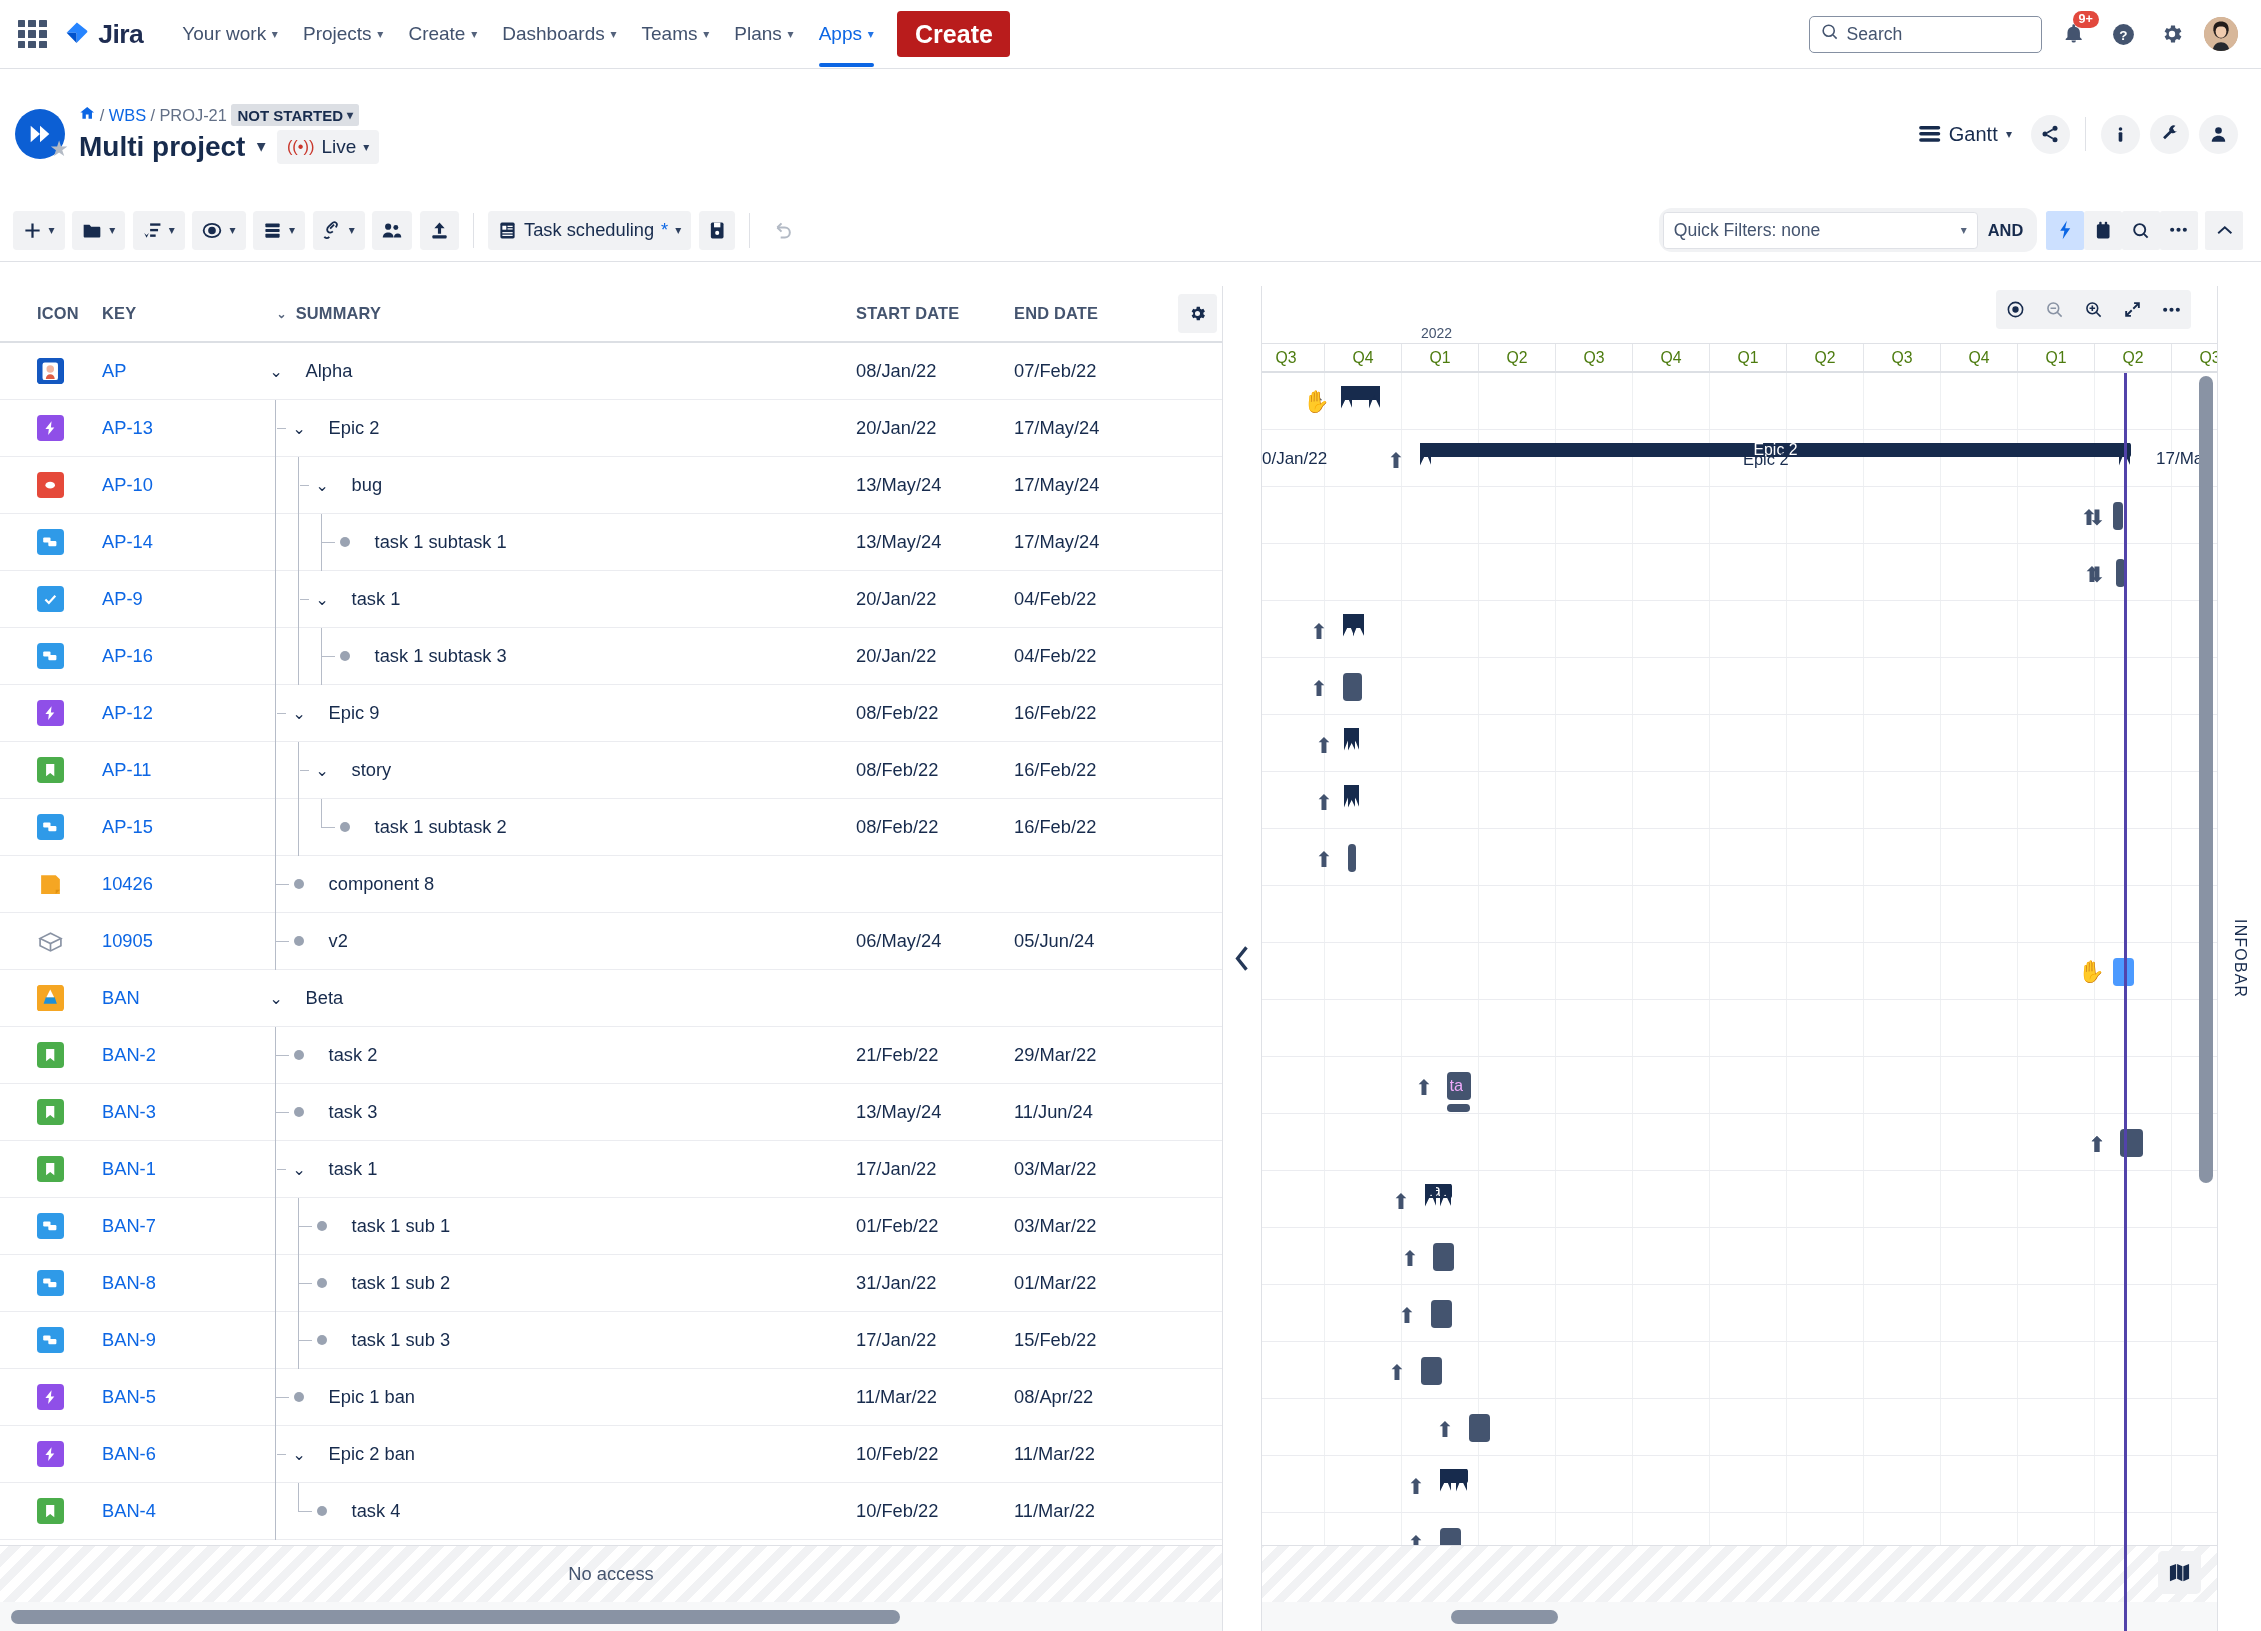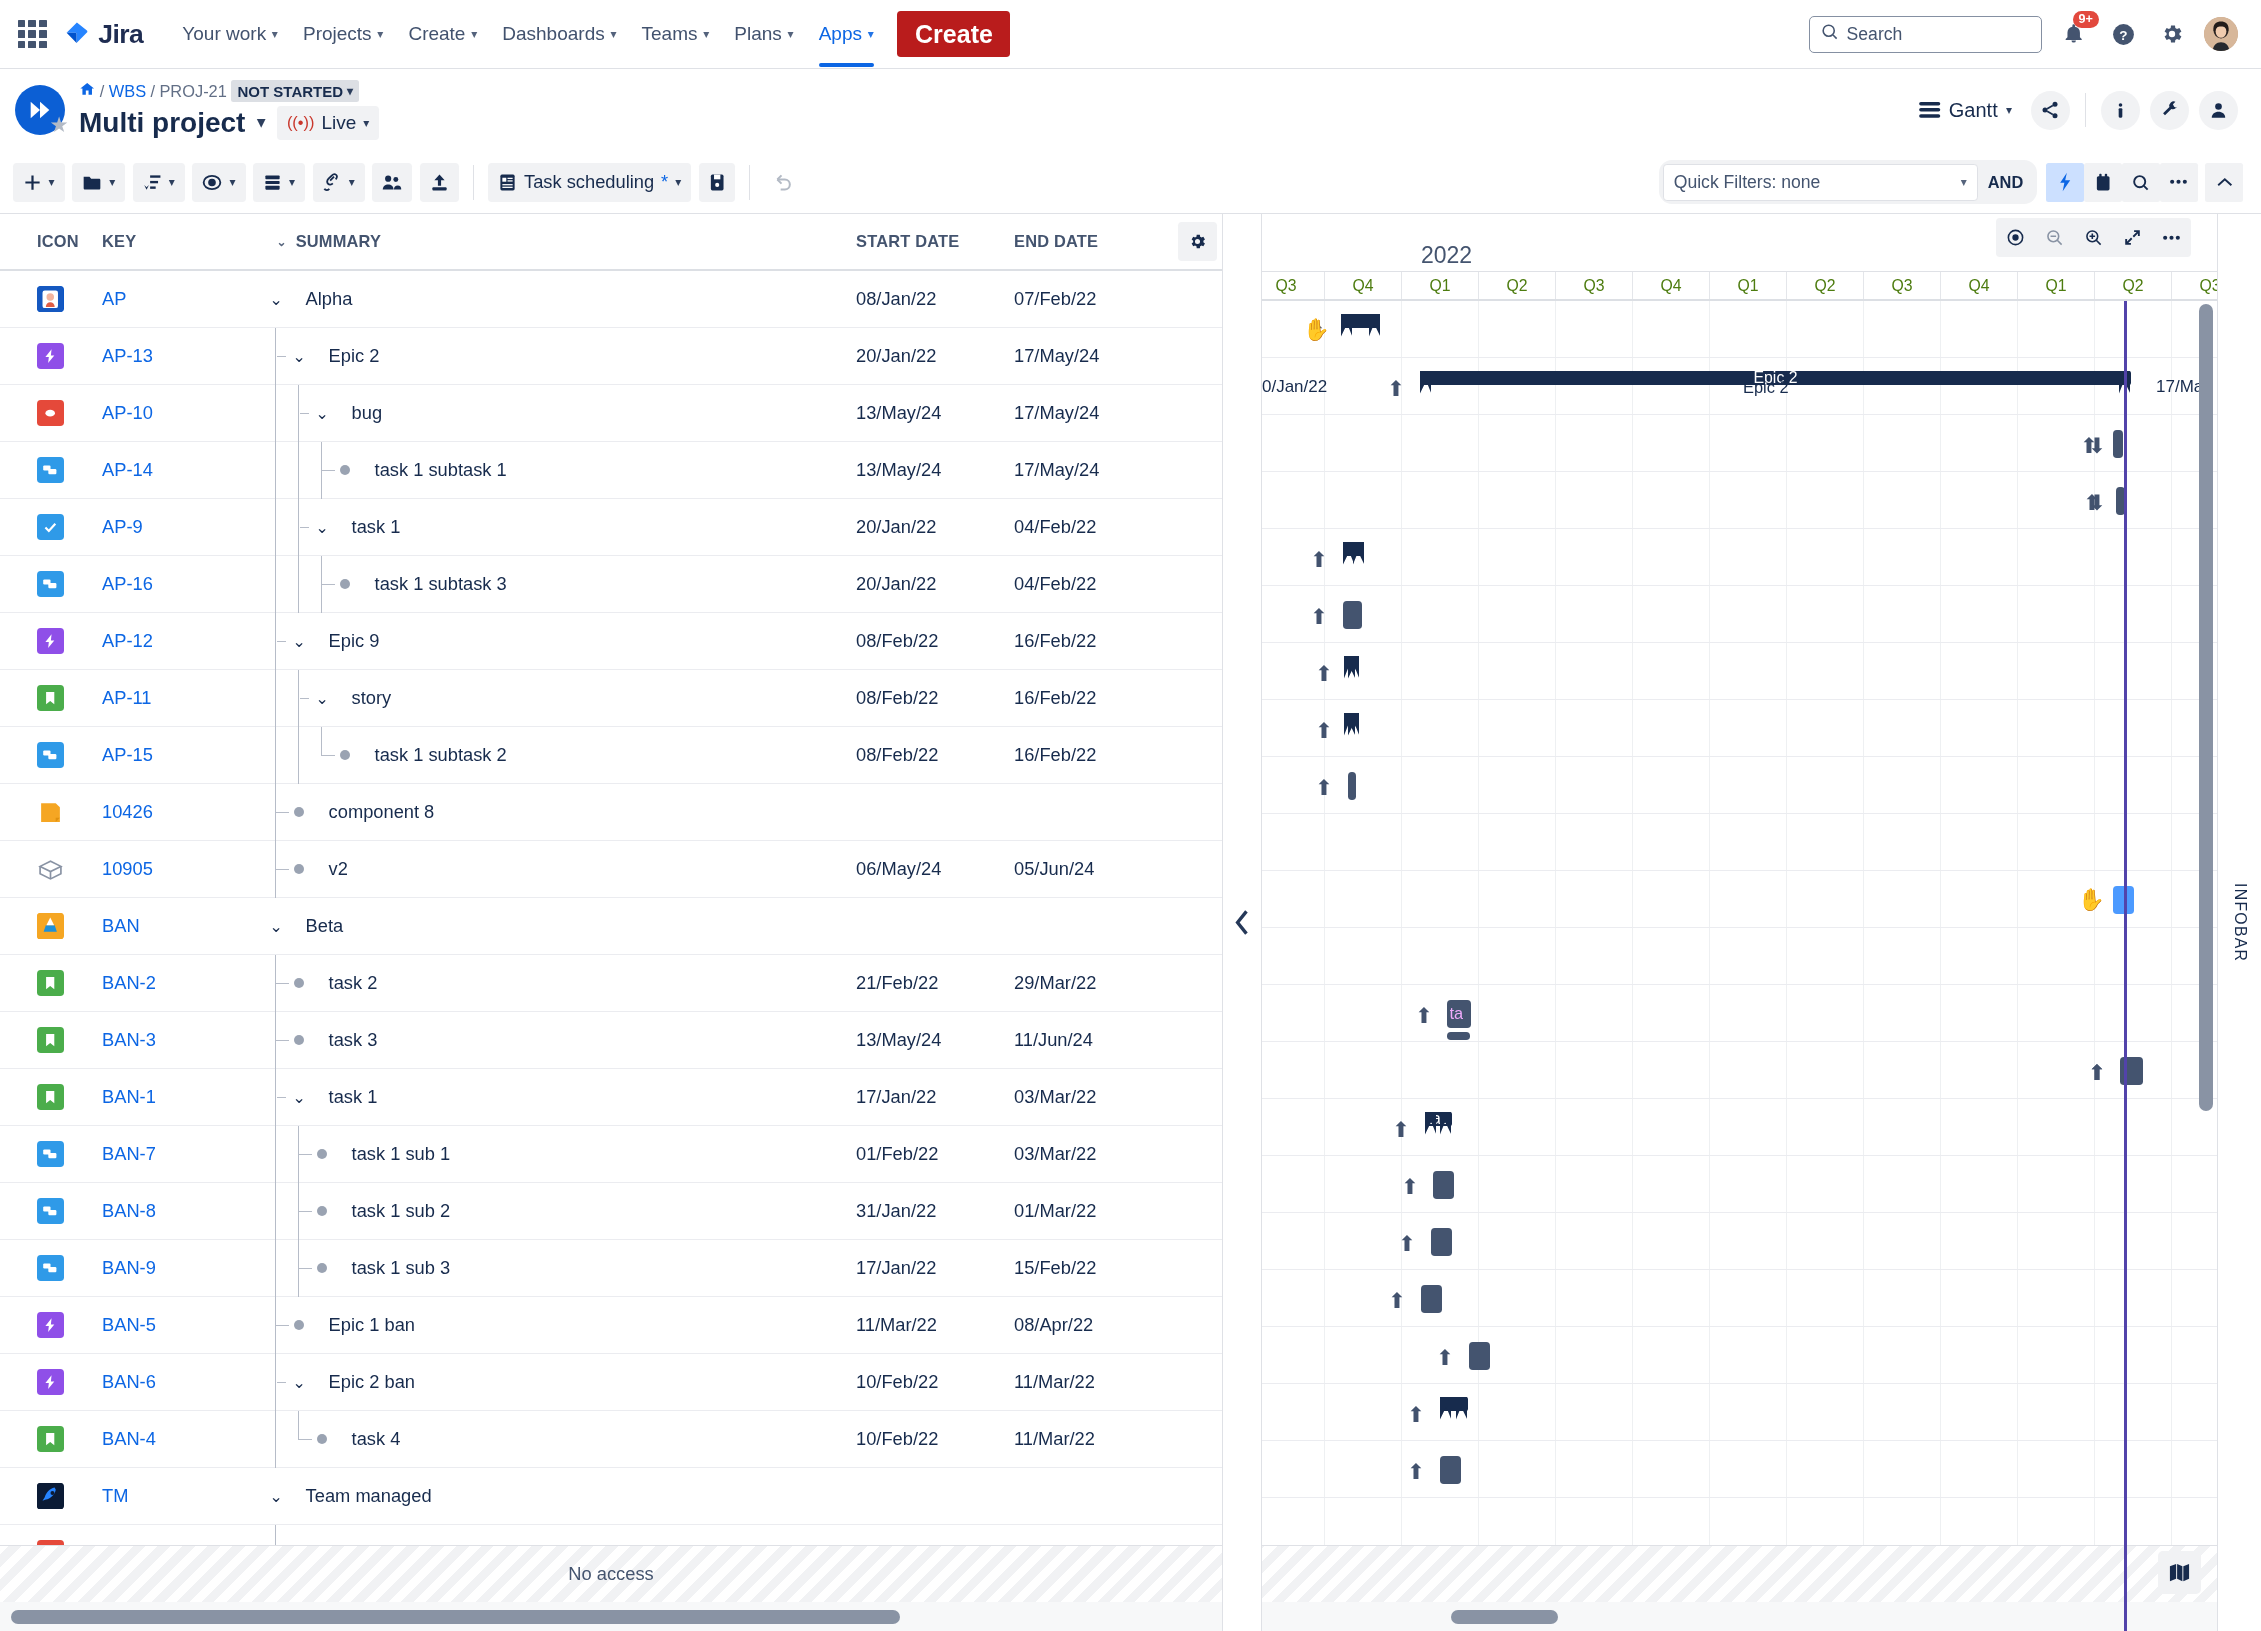--- a/index.html
+++ b/index.html
@@ -5,21 +5,21 @@
   * { box-sizing: border-box; margin:0; padding:0; }
   html,body { width:2261px; height:1631px; }
   body {
     font-family: "Liberation Sans", sans-serif;
     background:#fff;
     color:#172b4d;
     font-size:19px;
     -webkit-font-smoothing:antialiased;
     overflow:hidden;
   }
-  .app { width:2261px; height:1631px; position:relative; display:flex; flex-direction:column; }
+  .app { width:2261px; height:1631px; position:relative; display:flex; flex-direction:column;gap:24px; }
 
   
   .topnav {
     height:69px; flex:0 0 69px;
     display:flex; align-items:center;
     padding:0 23px 0 17.6px;
     border-bottom:0.6px solid #dfe1e6;
     background:#fff; position:relative;
   }
   .grid-icon { width:29px; height:29px; display:grid; grid-template-columns:repeat(3,1fr); grid-template-rows:repeat(3,1fr); gap:3.2px; margin-right:16.4px; cursor:pointer;}
@@ -164,21 +164,21 @@
     height:57px; display:flex; align-items:center; justify-content:center;
     font-size:18.3px; color:#44546f; border-top:1.3px solid #dfe1e6;
     background:repeating-linear-gradient(-45deg,#fff 0 8.8px,#f1f2f4 8.8px 17.6px);
   }
   .hscroll-track { height:29px; background:#f7f8f9; display:flex; align-items:center; padding:0 11.3px;}
   .hscroll-thumb { height:14px; background:#8993a4; border-radius:7px;}
 
   
   .g-top { height:57px; flex:0 0 57px; position:relative; border-bottom:none;}
   .yearrow { position:absolute; left:0; right:0; bottom:0; height:34px;}
-  .yearlbl { position:absolute; font-size:23px; color:#44546f; bottom:2.5px;}
+  .yearlbl { position:absolute; font-size:14px; color:#44546f; bottom:2.5px;}
   .g-zoom {
     position:absolute; right:26.5px; top:3.8px; display:flex; background:#f1f2f4; border-radius:3.8px; z-index:4;
   }
   .g-zoom div { width:39px; height:39px; display:flex; align-items:center; justify-content:center; cursor:pointer;}
   .qrow { height:30px; flex:0 0 30px; display:flex; border-bottom:2.5px solid #dcdfe4; border-top:0.6px solid #dfe1e6; position:relative;}
   .qcell { flex:0 0 auto; border-right:0.6px solid #e4e6ea; display:flex; align-items:center; justify-content:center; font-size:15.8px; color:#4d7c0f;}
   .g-body { flex:1; position:relative; overflow:hidden;}
   .g-rows { position:absolute; inset:0;}
   .grow { height:57px; border-bottom:1.3px solid #ebecf0; position:relative;}
   .gcols { position:absolute; inset:0; display:flex; pointer-events:none;}

